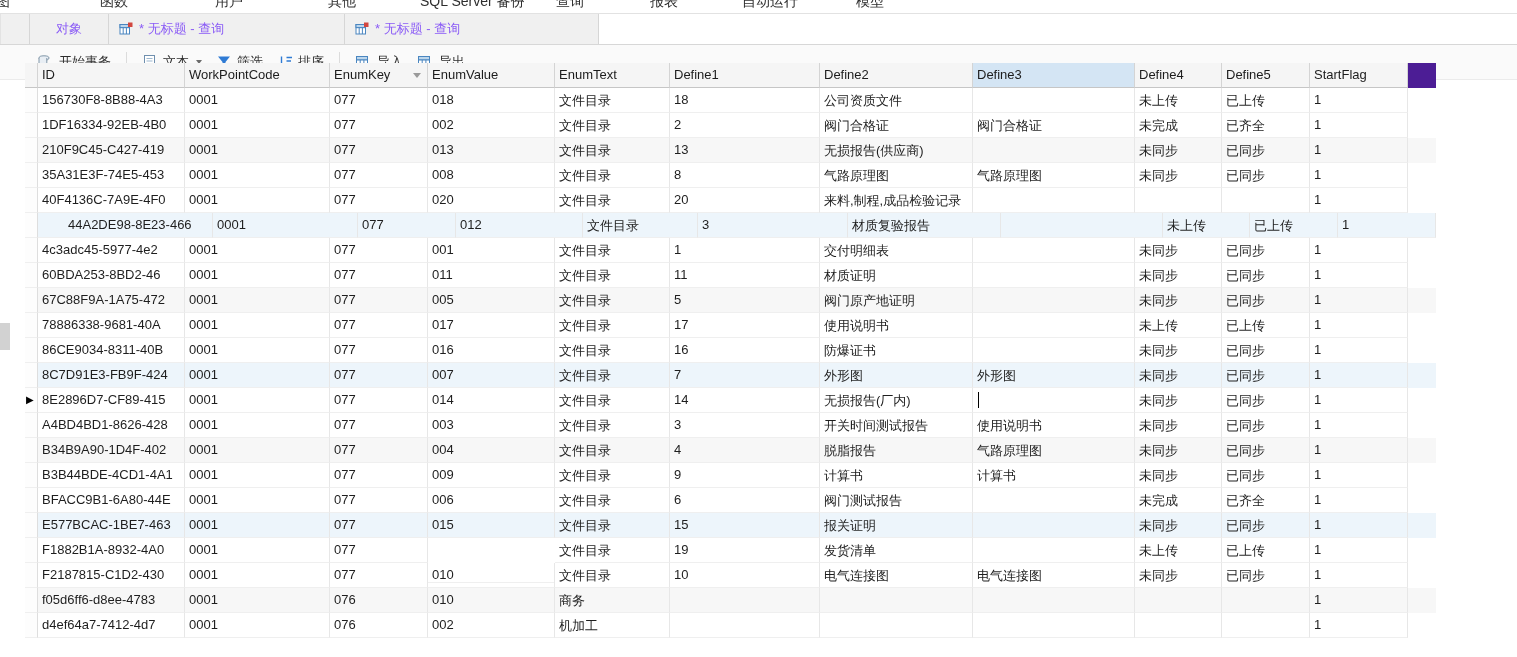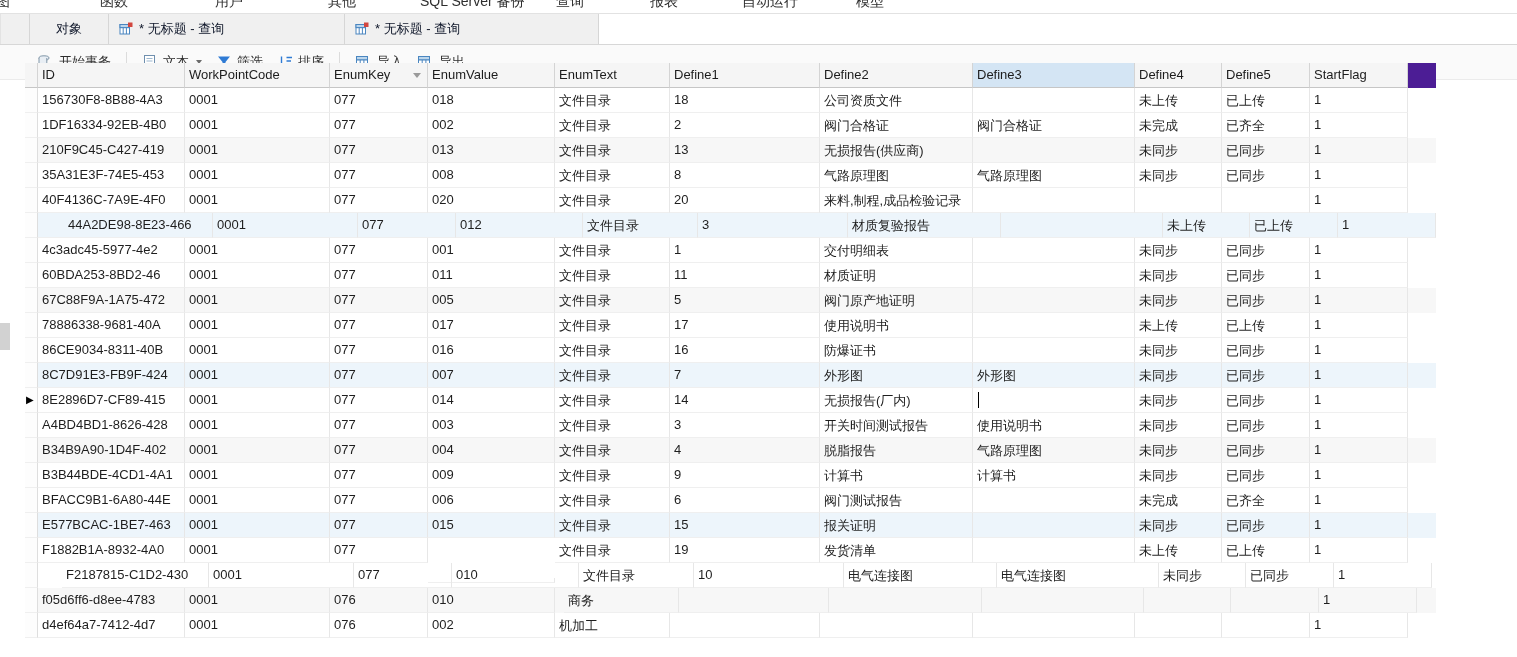--- a/index.html
+++ b/index.html
@@ -10,21 +10,21 @@
   
   .menubar{position:absolute;top:0;left:0;width:1517px;height:13px;background:#fff;
     border-bottom:1px solid #e2e2e2;overflow:hidden}
   .menu-item{position:absolute;top:-7px;font-size:14px;color:#2e2e2e;white-space:nowrap}
   
   .tabbar{position:absolute;top:14px;left:0;width:1517px;height:30px;background:#fff;
     border-bottom:1px solid #d7d7d7}
   .tabstrip{display:inline-flex;height:30px;background:#f0f0f0;padding-left:28px;
     border-left:1px solid #e3e3e3}
   .tab{display:flex;align-items:center;gap:6px;box-sizing:border-box;height:30px;
-    padding:0 10px;color:#0f172a;border-right:1px solid #d6d6d6;white-space:nowrap;
+    padding:0 10px;color:#8b5cf6;border-right:1px solid #d6d6d6;white-space:nowrap;
     overflow:hidden;cursor:default}
   .tab:first-child{border-left:1px solid #d6d6d6}
   .tab.active{background:#fff;color:#1a1a1a;box-shadow:0 1px 0 0 #fff}
   .tab .ticon{display:inline-flex;flex:none}
   
   .toolbar{position:absolute;top:45px;left:0;width:1517px;height:35px;background:#fafafa;
     border-bottom:1px solid #ebebeb;display:flex;align-items:center;padding-left:30px;
     box-sizing:border-box}
   .tbtn{display:flex;align-items:center;gap:5px;padding:4px 7px;color:#2e2e2e;
     white-space:nowrap;cursor:default}
@@ -446,39 +446,39 @@
         <div class="cell" style="width: 115px;">文件目录</div>
         <div class="cell" style="width: 150px;">19</div>
         <div class="cell" style="width: 153px;">发货清单</div>
         <div class="cell" style="width: 162px;"></div>
         <div class="cell" style="width: 87px;">未上传</div>
         <div class="cell" style="width: 88px;">已上传</div>
         <div class="cell" style="width: 98px;">1</div>
       </div>
       <div class="grid-row">
         <div class="gutter"></div>
-        <div class="cell" style="width: 147px; margin-left: 24px;">F2187815-C1D2-430</div>
+        <div class="cell" style="width: 147px;">F2187815-C1D2-430</div>
         <div class="cell" style="width: 145px;">0001</div>
         <div class="cell" style="width: 98px;">077</div>
         <div class="cell" style="width: 127px;">010</div>
         <div class="cell" style="width: 115px;">文件目录</div>
         <div class="cell" style="width: 150px;">10</div>
         <div class="cell" style="width: 153px;">电气连接图</div>
         <div class="cell" style="width: 162px;">电气连接图</div>
         <div class="cell" style="width: 87px;">未同步</div>
         <div class="cell" style="width: 88px;">已同步</div>
         <div class="cell" style="width: 98px;">1</div>
       </div>
       <div class="grid-row">
         <div class="gutter"></div>
         <div class="cell" style="width: 147px;">f05d6ff6-d8ee-4783</div>
         <div class="cell" style="width: 145px;">0001</div>
         <div class="cell" style="width: 98px;">076</div>
         <div class="cell" style="width: 127px;">010</div>
-        <div class="cell" style="width: 115px; margin-left: 9px;">商务</div>
+        <div class="cell" style="width: 115px;">商务</div>
         <div class="cell" style="width: 150px;"></div>
         <div class="cell" style="width: 153px;"></div>
         <div class="cell" style="width: 162px;"></div>
         <div class="cell" style="width: 87px;"></div>
         <div class="cell" style="width: 88px;"></div>
         <div class="cell" style="width: 98px;">1</div>
       </div>
       <div class="grid-row">
         <div class="gutter"></div>
         <div class="cell" style="width: 147px;">d4ef64a7-7412-4d7</div>

